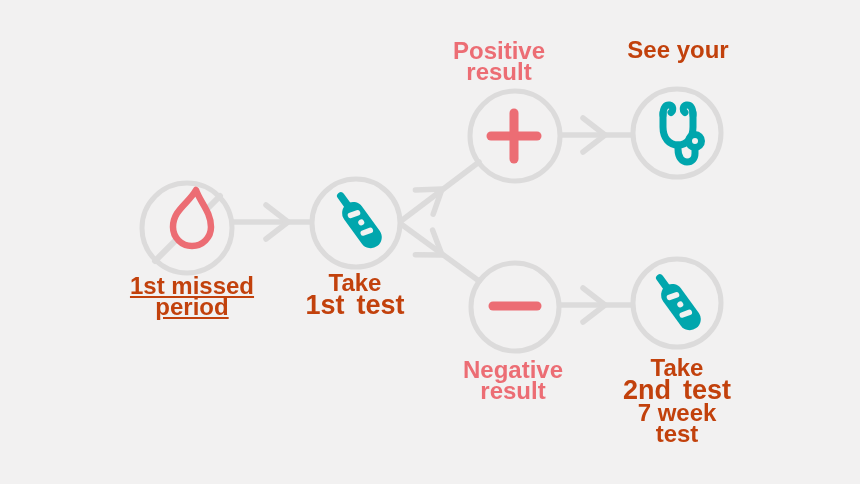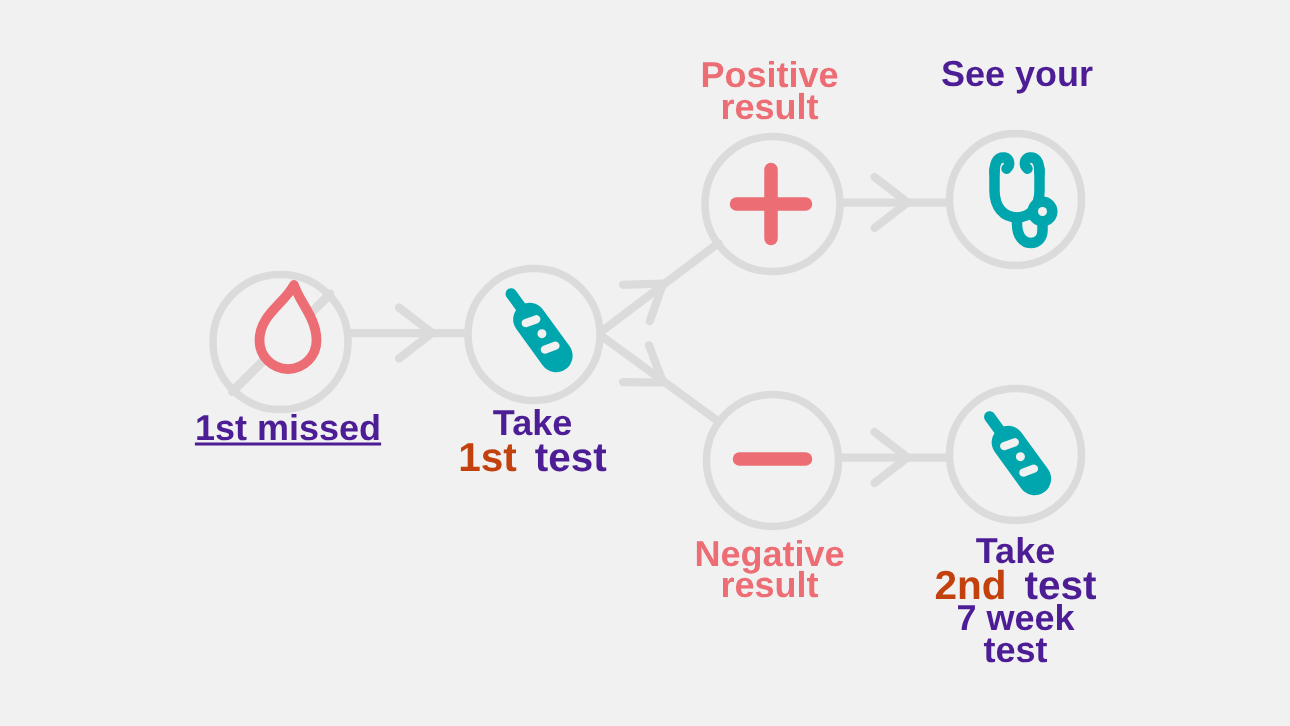--- a/index.html
+++ b/index.html
@@ -16,21 +16,21 @@
     transform: translateX(-50%);
     text-align: center;
     font-weight: 800;
     font-size: 24px;
     line-height: 21px;
     letter-spacing: 0px;
     white-space: nowrap;
     user-select: none;
   }
   .label .big { font-size: 27px; line-height: 24px; }
-  .gray  { color: #4c1d95; }
+  .gray  { color: #c2410c; }
   .coral { color: #ec6d74; }
   .teal  { color: #c2410c; }
   .spaced { margin-left: 12px; }
 </style>
 </head>
 <body>
 
 <div class="stage">
 
   <svg width="860" height="484" viewBox="0 0 860 484">
@@ -97,28 +97,29 @@
       <circle cx="45" cy="39" r="3" fill="#f2f1f1"></circle>
     </g>
 
     <line x1="493" y1="306" x2="537" y2="306" stroke="#ec6d74" stroke-width="9" stroke-linecap="round"></line>
 
     <use href="#teststick" transform="translate(678,303) rotate(-36)"></use>
   </svg>
 
   <div class="label gray" style="left:192px; top:275px;text-decoration:underline;">
     <div>1st missed</div>
+    <div>period</div>
   </div>
 
   <div class="label" style="left:355px; top:272px;">
     <div class="gray">Take</div>
     <div class="big"><span class="teal">1st</span><span class="gray spaced">test</span></div>
   </div>
 
-  <div class="label coral" style="left:513px; top:40px;text-align:center;">
+  <div class="label coral" style="left:499px; top:40px;text-align:center;">
     <div>Positive</div>
     <div>result</div>
   </div>
 
   <div class="label gray" style="left:678px; top:39px;">
     <div>See your</div>
   </div>
 
   <div class="label coral" style="left:513px; top:359px;">
     <div>Negative</div>

